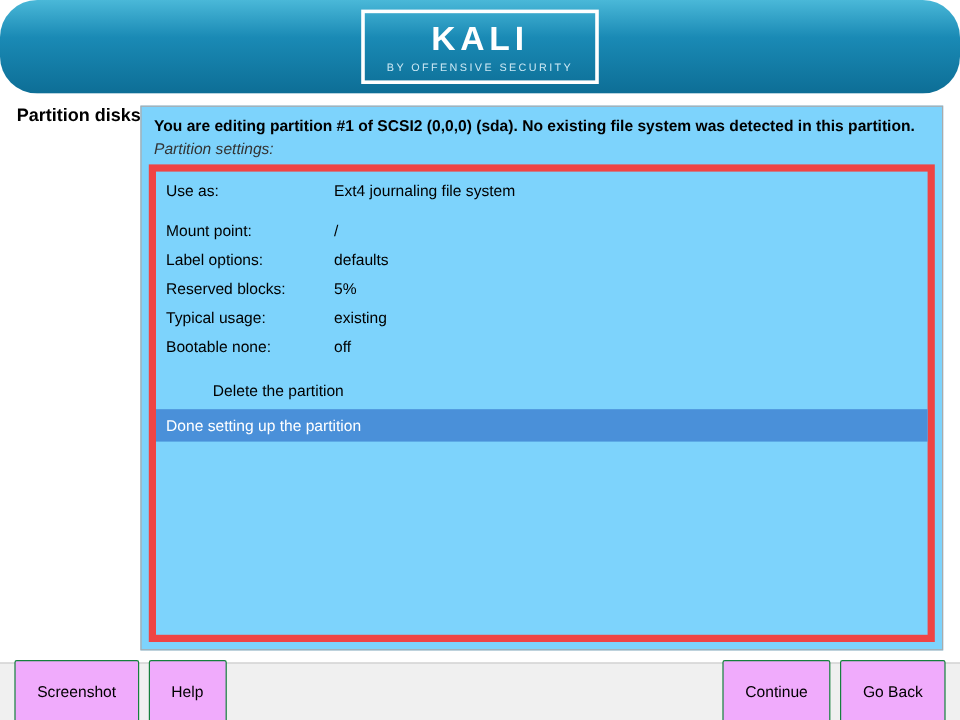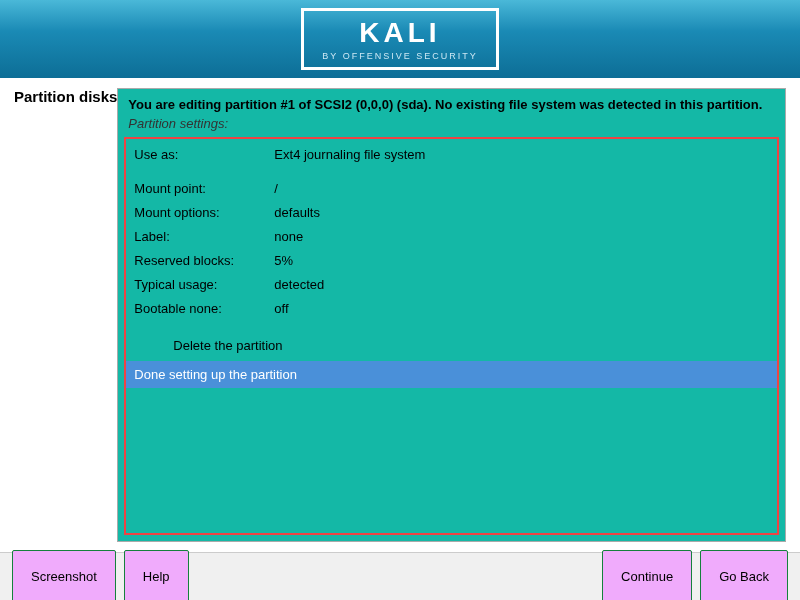--- a/index.html
+++ b/index.html
@@ -16,20 +16,21 @@
       overflow: hidden;
     }
 
     
     #header {
       background: linear-gradient(180deg, #4ab8d8 0%, #1a8ab5 40%, #0d6e96 100%);
       height: 78px;
       display: flex;
       align-items: center;
       justify-content: center;
+      border-radius: 31px;
     }
 
     #kali-logo {
       border: 3px solid #fff;
       padding: 6px 18px;
       text-align: center;
     }
 
     #kali-logo .kali-text {
       color: #fff;
@@ -60,21 +61,21 @@
       margin-bottom: 8px;
       color: #000;
     }
 
     
     #content-box {
       border: 1px solid #aaa;
       flex: 1;
       display: flex;
       flex-direction: column;
-      background: #14b8a6;
+      background: #7dd3fc;
       justify-content: space-between;
     }
 
     #description-area {
       padding: 8px 10px 6px 10px;
       border-bottom: none;
     }
 
     #description-text {
       font-weight: bold;
@@ -83,21 +84,21 @@
     }
 
     #partition-settings-label {
       font-style: italic;
       font-size: 13px;
       color: #333;
     }
 
     
     #settings-table {
-      border: 2px solid #ef4444;
+      border: 6px solid #ef4444;
       margin: 0 6px 6px 6px;
       flex: 1;
       display: flex;
       flex-direction: column;
     }
 
     .setting-row {
       display: flex;
       padding: 3px 8px;
       align-items: flex-start;
@@ -202,37 +203,33 @@
       </div>
 
       <div class="spacer-row"></div>
 
       <div class="setting-row">
         <span class="setting-label">Mount point:</span>
         <span class="setting-value">/</span>
       </div>
 
       <div class="setting-row">
-        <span class="setting-label">Mount options:</span>
+        <span class="setting-label">Label options:</span>
         <span class="setting-value">defaults</span>
       </div>
 
-      <div class="setting-row">
-        <span class="setting-label">Label:</span>
-        <span class="setting-value">none</span>
-      </div>
 
       <div class="setting-row">
         <span class="setting-label">Reserved blocks:</span>
         <span class="setting-value">5%</span>
       </div>
 
       <div class="setting-row">
         <span class="setting-label">Typical usage:</span>
-        <span class="setting-value">detected</span>
+        <span class="setting-value">existing</span>
       </div>
 
       <div class="setting-row">
         <span class="setting-label">Bootable none:</span>
         <span class="setting-value">off</span>
       </div>
 
       <div class="spacer-row"></div>
 
       <div class="setting-row delete-row">

